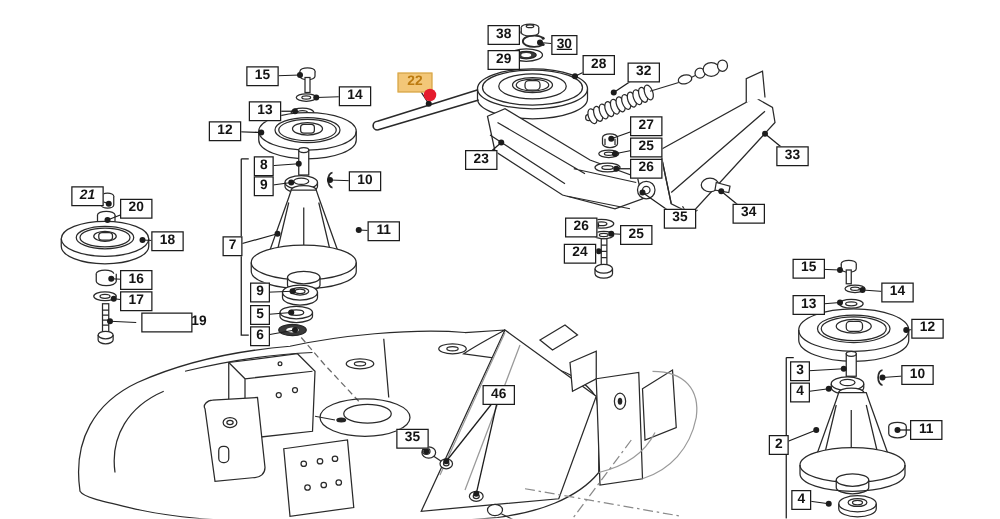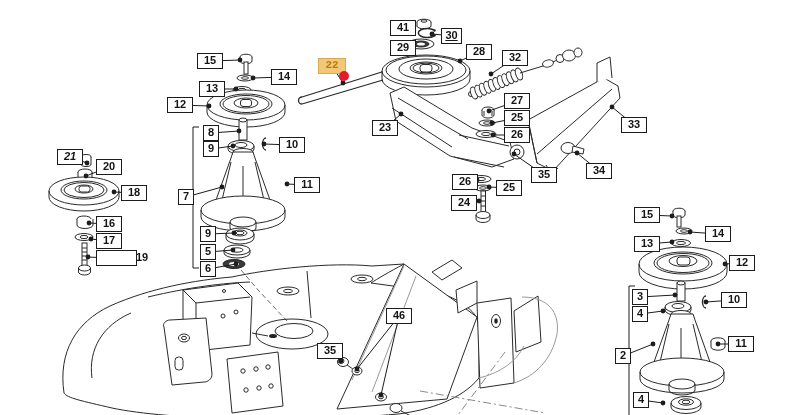--- a/index.html
+++ b/index.html
@@ -4,21 +4,21 @@
 <style>
   html,body{margin:0;padding:0;background:#ffffff;}
   #canvas{position:relative;width:800px;height:415px;background:#fff;overflow:hidden;
           font-family:"Liberation Sans",sans-serif;}
   #drawing{position:absolute;left:0;top:0;z-index:1;}
   #leader-layer{position:absolute;left:0;top:0;z-index:2;}
   #callouts{position:absolute;left:0;top:0;width:100%;height:100%;z-index:3;}
   .callout{position:absolute;box-sizing:border-box;height:16px;border:1px solid #1c1c1c;
            background:#fff;color:#141414;font-size:11px;font-weight:bold;line-height:13px;
            text-align:center;cursor:pointer;}
-  .callout.highlighted{background:#f3c778;border-color:#d8a94f;color:#bc7b10;font-family:Liberation Mono, monospace;}
+  .callout.highlighted{background:#f3c778;border-color:#d8a94f;color:#bc7b10;}
   .sel-dot{position:absolute;width:10px;height:10px;border-radius:50%;background:#e51b2d;
            z-index:4;pointer-events:none;}
   .leader{stroke:#1c1c1c;stroke-width:1;fill:none;}
   .leader-dot{fill:#1c1c1c;stroke:none;}
   .pw{fill:#ffffff;stroke:#2a2a2a;stroke-width:1;}
   .ln{fill:none;stroke:#2a2a2a;stroke-width:1;}
   .lnl{fill:none;stroke:#9a9a9a;stroke-width:1;}
   .ds{fill:none;stroke:#6a6a6a;stroke-width:1;stroke-dasharray:5 3;}
   .dd{fill:none;stroke:#8a8a8a;stroke-width:1;stroke-dasharray:8 3 2 3;}
   .dk{fill:#3a3a3a;stroke:#242424;stroke-width:1;}
@@ -338,35 +338,35 @@
       <line x1="399" y1="316" x2="381" y2="395" class="leader"></line>
       <circle cx="381" cy="395" r="2.4" class="leader-dot"></circle>
     </svg>
 
   <div id="callouts">
       <div class="callout" style="left: 57px; top: 149px; width: 26px; font-style: italic;">21</div>
       <div class="callout" style="left: 96px; top: 159px; width: 26px;">20</div>
       <div class="callout" style="left: 121px; top: 185px; width: 26px;">18</div>
       <div class="callout" style="left: 96px; top: 216px; width: 26px; text-align: center;">16</div>
       <div class="callout" style="left: 96px; top: 233px; width: 26px;">17</div>
-      <div class="callout" style="left: 96px; top: 250px; width: 22px; padding-left: 39px;">19</div>
+      <div class="callout" style="left: 113px; top: 250px; width: 22px; padding-left: 39px;">19</div>
       <div class="callout" style="left: 197px; top: 53px; width: 26px;">15</div>
       <div class="callout" style="left: 271px; top: 69px; width: 26px;">14</div>
       <div class="callout" style="left: 199px; top: 81px; width: 26px;">13</div>
       <div class="callout" style="left: 167px; top: 97px; width: 26px;">12</div>
       <div class="callout" style="left: 203px; top: 125px; width: 16px;">8</div>
       <div class="callout" style="left: 203px; top: 141px; width: 16px;">9</div>
       <div class="callout" style="left: 279px; top: 137px; width: 26px;">10</div>
       <div class="callout" style="left: 178px; top: 189px; width: 16px;">7</div>
       <div class="callout" style="left: 294px; top: 177px; width: 26px;">11</div>
       <div class="callout" style="left: 200px; top: 226px; width: 16px;">9</div>
       <div class="callout" style="left: 200px; top: 244px; width: 16px;">5</div>
       <div class="callout" style="left: 200px; top: 261px; width: 16px;">6</div>
       <div class="callout highlighted" style="left: 318px; top: 58px; width: 28px;">22</div>
-      <div class="callout" style="left: 390px; top: 20px; width: 26px;">41</div>
+      <div class="callout" style="left: 390px; top: 20px; width: 26px;">38</div>
       <div class="callout" style="left: 441px; top: 28px; width: 21px; text-decoration: underline;">30</div>
       <div class="callout" style="left: 390px; top: 40px; width: 26px;">29</div>
       <div class="callout" style="left: 466px; top: 44px; width: 26px; text-align: center;">28</div>
       <div class="callout" style="left: 372px; top: 120px; width: 26px;">23</div>
       <div class="callout" style="left: 502px; top: 50px; width: 26px;">32</div>
       <div class="callout" style="left: 504px; top: 93px; width: 26px;">27</div>
       <div class="callout" style="left: 504px; top: 110px; width: 26px;">25</div>
       <div class="callout" style="left: 504px; top: 127px; width: 26px;">26</div>
       <div class="callout" style="left: 621px; top: 117px; width: 26px;">33</div>
       <div class="callout" style="left: 586px; top: 163px; width: 26px;">34</div>

